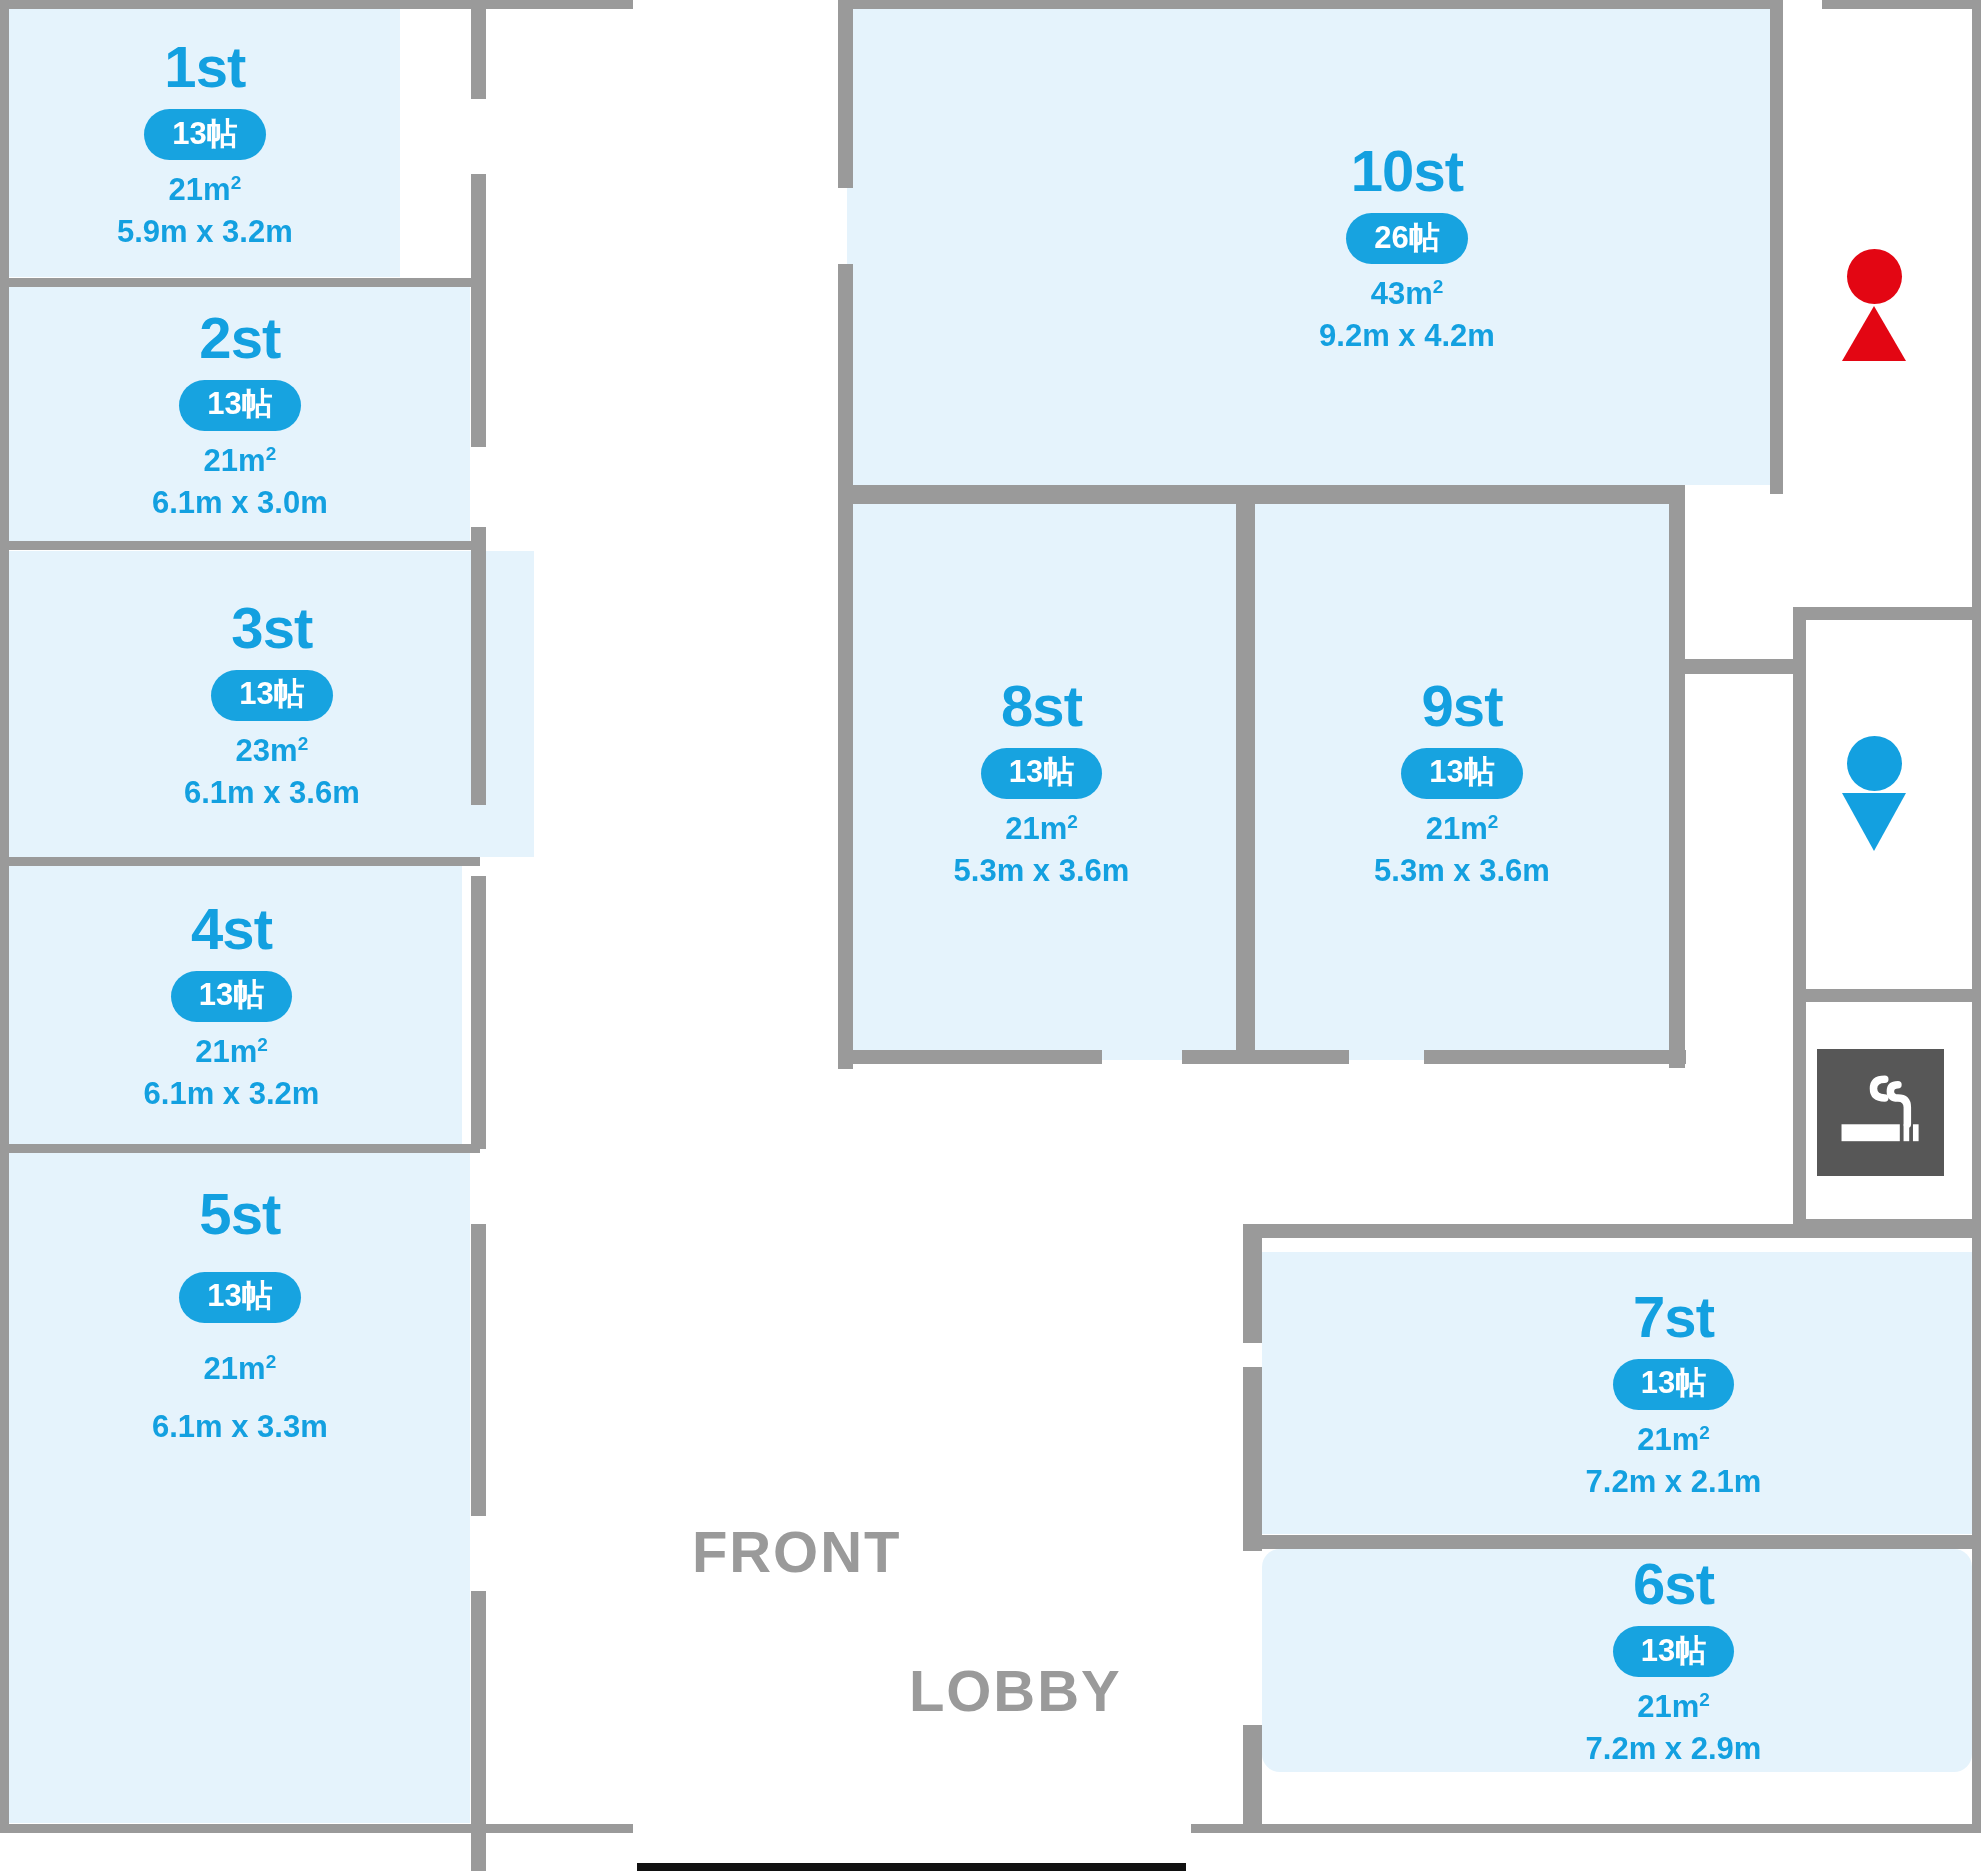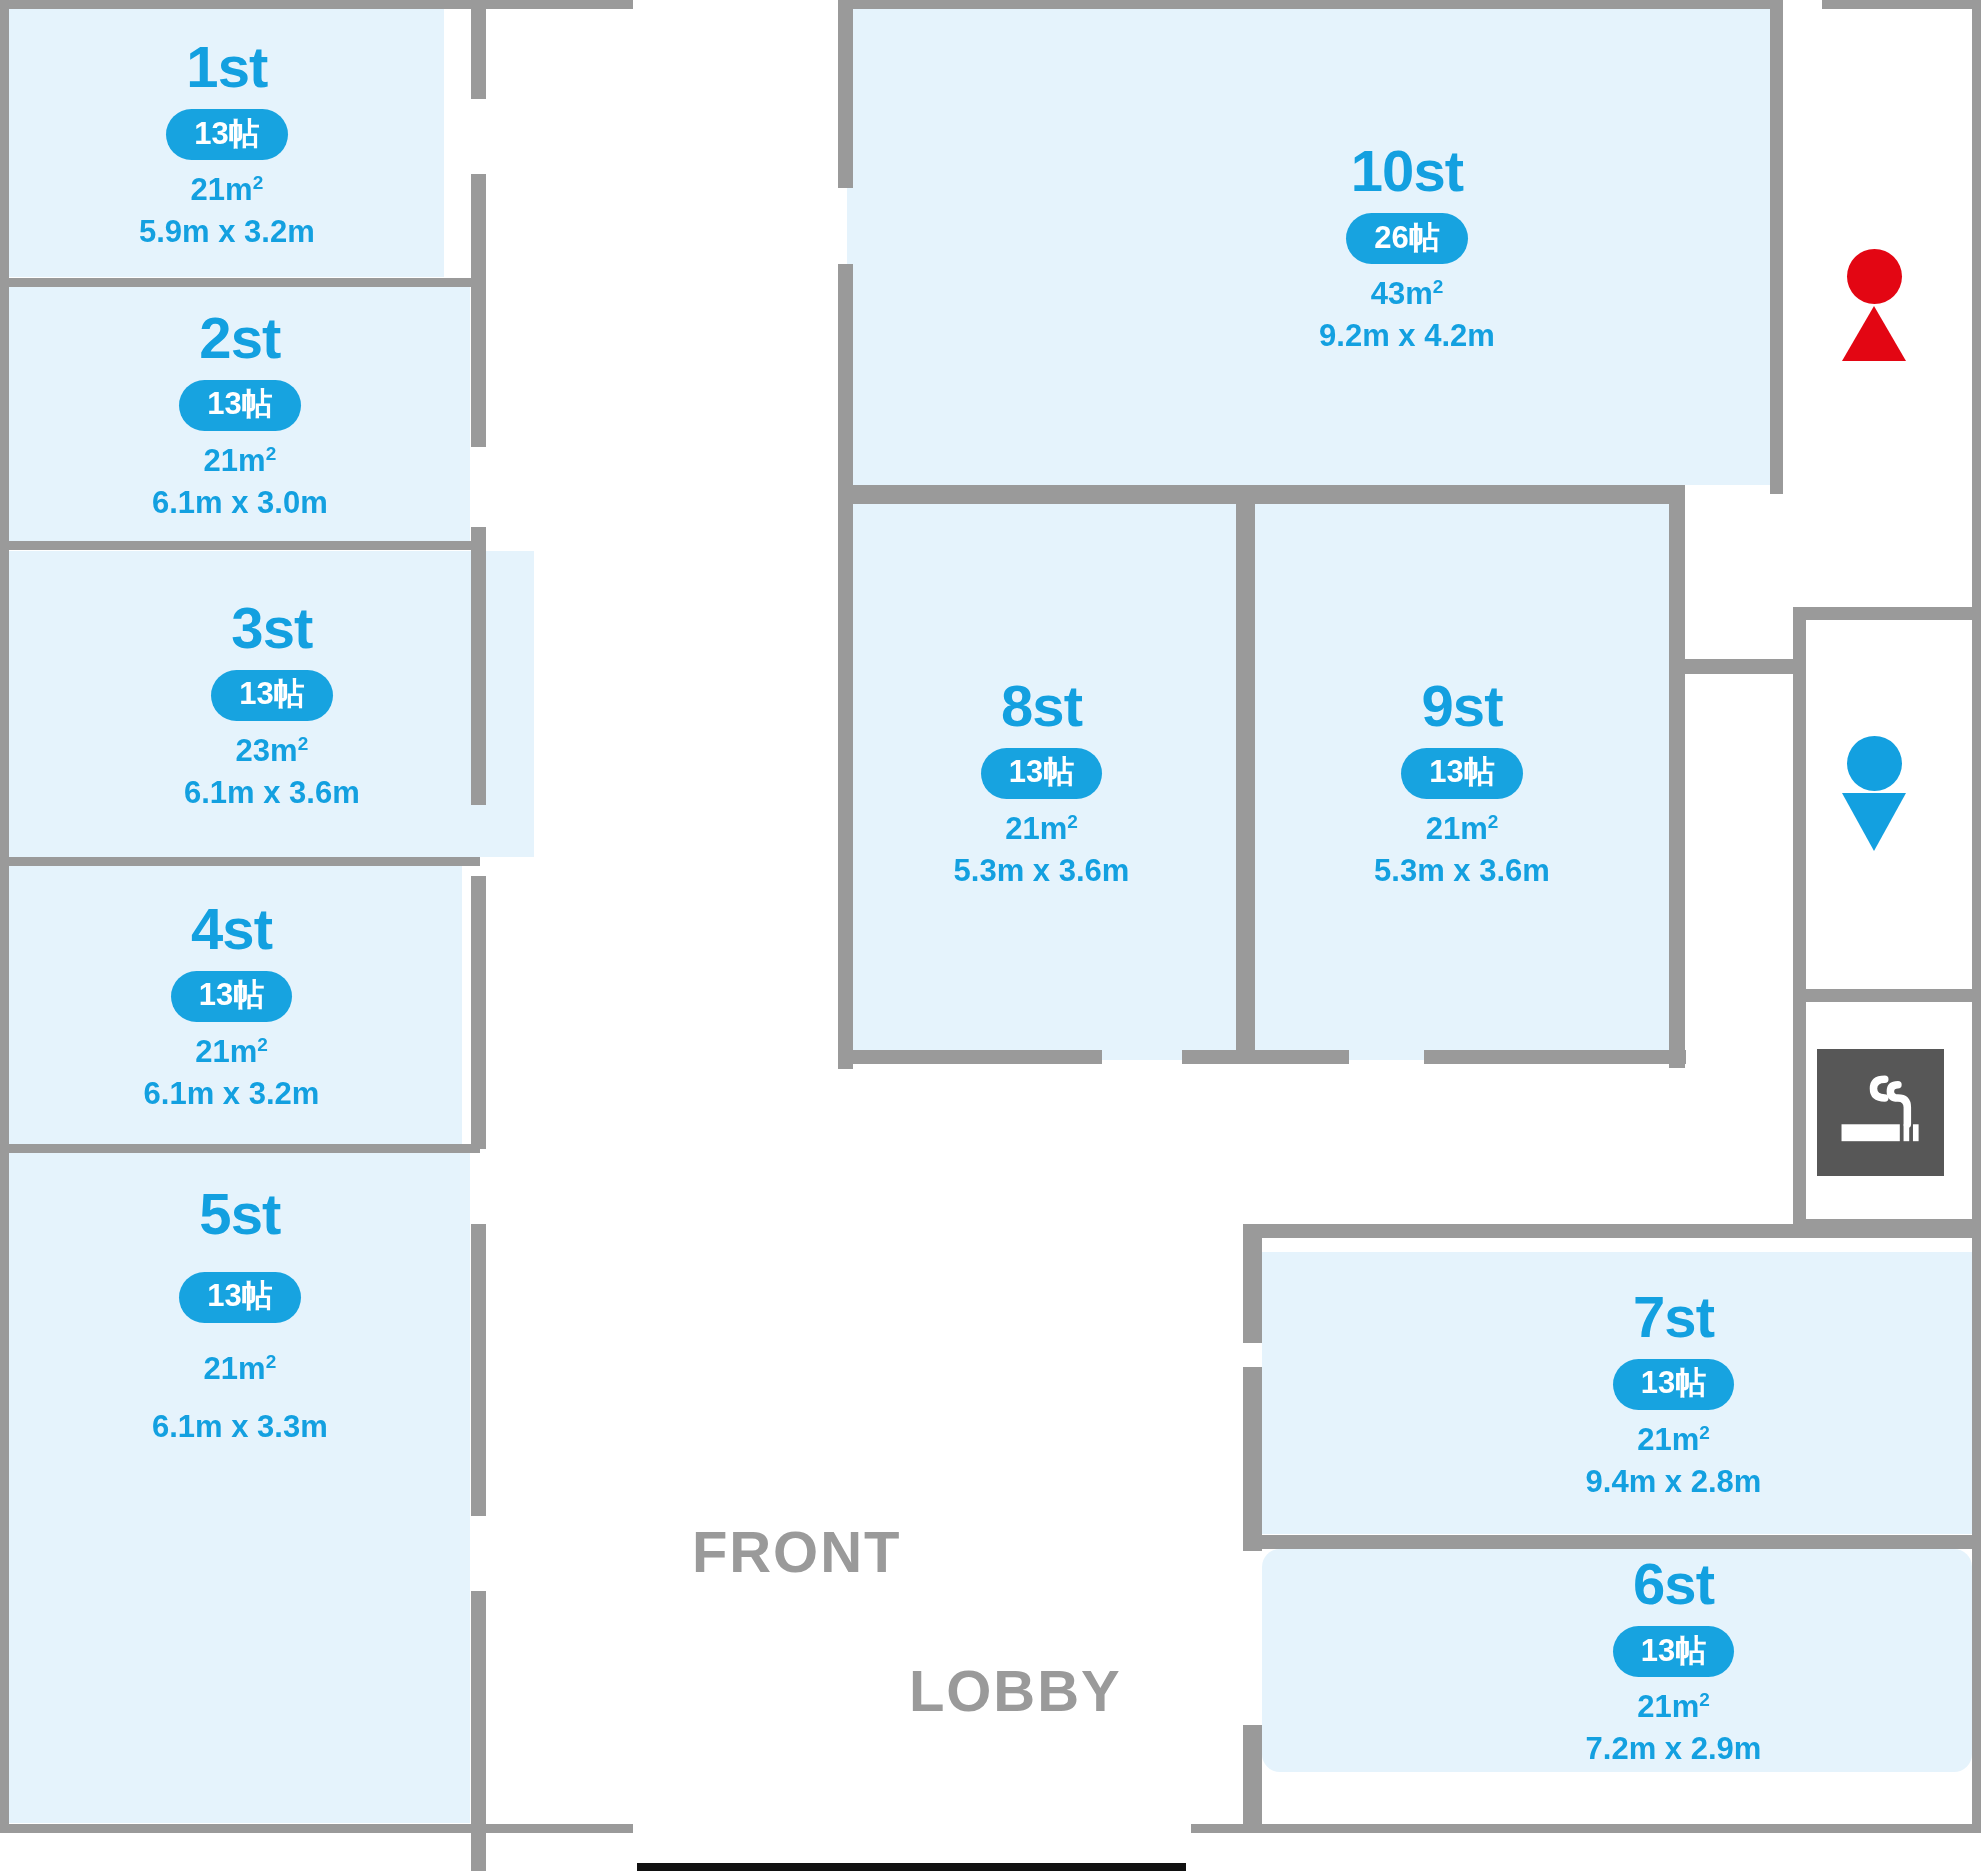--- a/index.html
+++ b/index.html
@@ -131,21 +131,21 @@
   .entry-line {
     position: absolute;
     background: #111111;
   }
 </style>
 </head>
 <body>
 
 <div id="floorplan">
 
-  <div class="room" style="left:9.4px; top:9.4px; width:435px; height:268px;">
+  <div class="room" style="left:9.4px; top:9.4px; width:391px; height:268px;">
     <div class="room-label-block">
       <div class="room-name">1st</div>
       <div class="room-badge">13帖</div>
       <div class="room-area"><span>21</span><span>m</span><sup>2</sup></div>
       <div class="room-dims">5.9m x 3.2m</div>
     </div>
   </div>
 
   <div class="room" style="left:9.4px; top:287px; width:461px; height:254px;">
     <div class="room-label-block">
@@ -208,21 +208,21 @@
       <div class="room-area"><span>21</span><span>m</span><sup>2</sup></div>
       <div class="room-dims">5.3m x 3.6m</div>
     </div>
   </div>
 
   <div class="room label-right2" style="left:1262px; top:1252px; width:710px; height:282px;">
     <div class="room-label-block">
       <div class="room-name">7st</div>
       <div class="room-badge">13帖</div>
       <div class="room-area"><span>21</span><span>m</span><sup>2</sup></div>
-      <div class="room-dims">9.4m x 2.8m</div>
+      <div class="room-dims">7.2m x 2.1m</div>
     </div>
   </div>
 
   <div class="room label-right2" style="left:1262px; top:1549px; width:710px; height:223px;border-radius:18px;">
     <div class="room-label-block">
       <div class="room-name">6st</div>
       <div class="room-badge">13帖</div>
       <div class="room-area"><span>21</span><span>m</span><sup>2</sup></div>
       <div class="room-dims">7.2m x 2.9m</div>
     </div>

